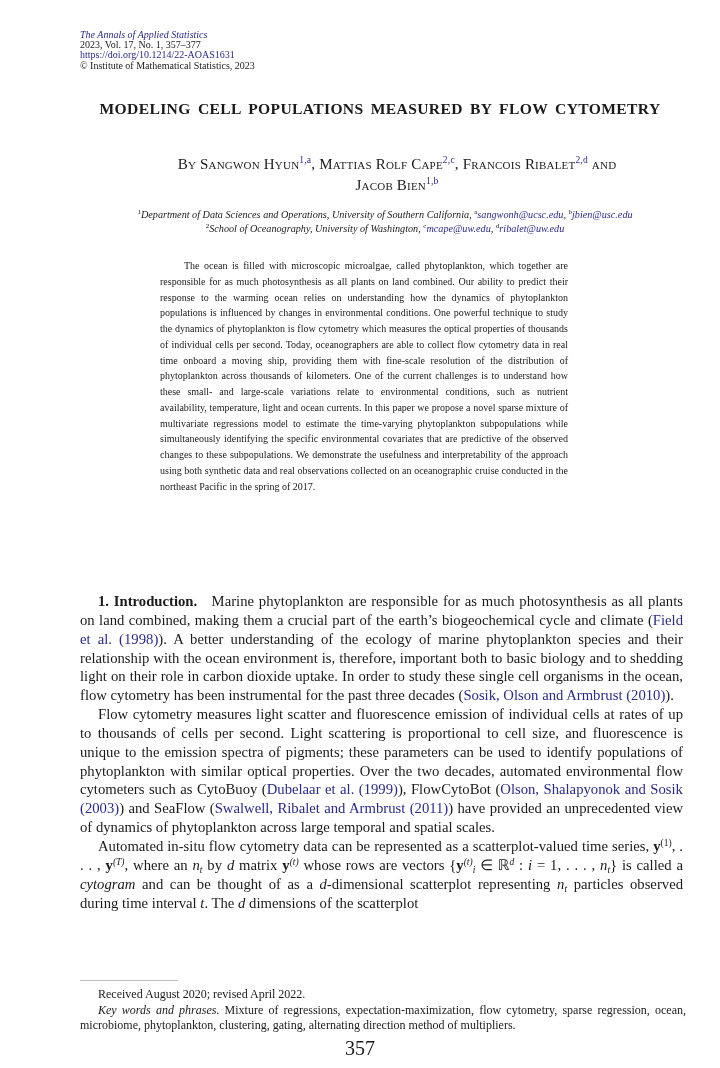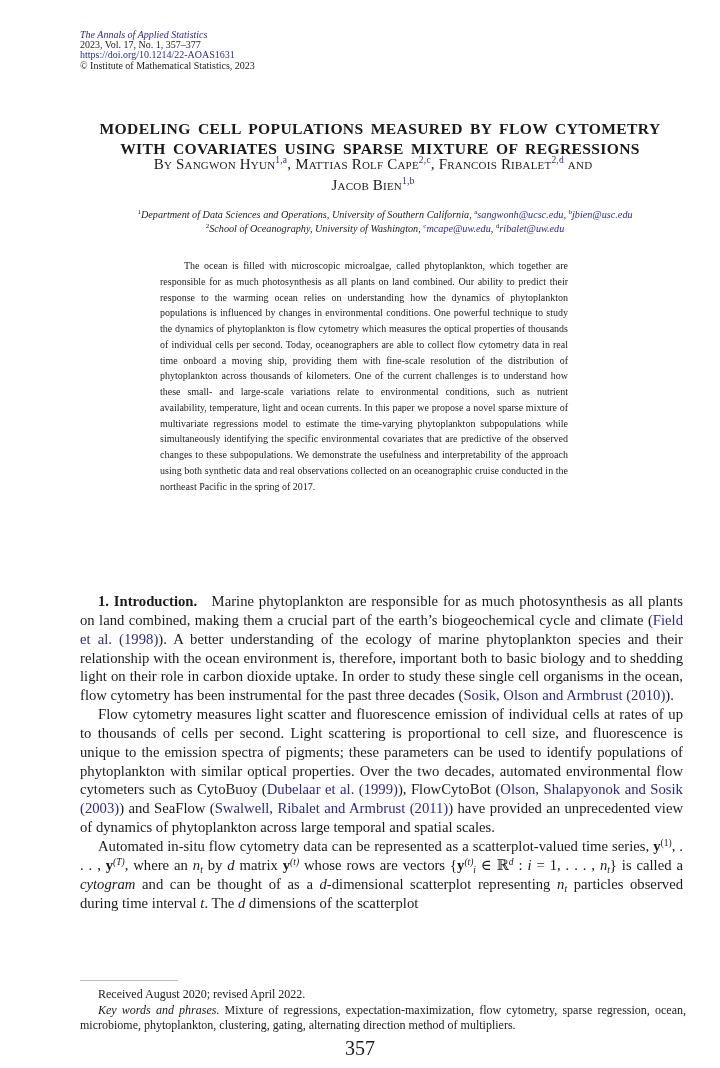--- a/index.html
+++ b/index.html
@@ -7,43 +7,43 @@
     width: 720px; height: 1068px; position: relative; overflow: hidden;
     font-family: "Liberation Serif", "DejaVu Serif", serif; color: #1a1a1a;
   }
   .link { color: #2a2a8a; }
   .journal-meta { position: absolute; left: 80px; top: 30px; font-size: 10px; line-height: 10.2px; }
   .journal-meta .jname { font-style: italic; color: #2a2a8a; }
   .journal-meta .doi { color: #2a2a8a; }
   .title {
     position: absolute; left: 60px; width: 640px; top: 99px;
     text-align: center; font-weight: bold; font-size: 15.6px; line-height: 20px;
-    letter-spacing: 0.35px; word-spacing: 3px; margin-top: 20px;
+    letter-spacing: 0.35px; word-spacing: 3px;
   }
   .authors {
-    position: absolute; left: 78px; width: 590px; top: 154px;
+    position: absolute; left: 102px; width: 590px; top: 154px;
     text-align: center; font-size: 15px; line-height: 21px; font-variant: small-caps; letter-spacing: 0.2px;
   }
   .authors sup { font-size: 9.5px; font-variant: normal; color: #2a2a8a; vertical-align: 6px; line-height: 0; }
   .affils {
     position: absolute; left: 70px; width: 630px; top: 208px;
     text-align: center; font-size: 10.2px; line-height: 14px; font-style: italic;
   }
   .affils sup { font-size: 7px; font-style: normal; vertical-align: 4px; line-height: 0; }
   .affils .email { color: #2a2a8a; }
   .abstract {
     position: absolute; left: 160px; width: 408px; top: 258px;
     font-size: 10px; line-height: 15.75px; text-align: justify; text-indent: 24px;
     hyphens: manual;
   }
   .body-text {
     position: absolute; left: 80px; width: 603px; top: 592px;
     font-size: 14.7px; line-height: 18.85px; text-align: justify;
   }
-  .body-text p { margin: 0; text-indent: 18px; }
+  .body-text p { margin: 0; text-indent: 18px; font-family: Liberation Serif, serif; }
   .body-text .sec-head { font-weight: bold; }
   .body-text i { font-style: italic; }
   .body-text b.vec { font-weight: bold; }
   .body-text sup { font-size: 9.5px; vertical-align: 5px; line-height: 0; }
   .body-text sub { font-size: 9.5px; vertical-align: -3px; line-height: 0; }
   .footnote-rule { position: absolute; left: 80px; top: 980px; width: 98px; height: 1px; background: #bdbdbd; }
   .footnotes {
     position: absolute; left: 80px; width: 606px; top: 987px;
     font-size: 12px; line-height: 15.6px; text-align: justify;
   }
@@ -59,21 +59,20 @@
 
 <div class="journal-meta">
   <div class="jname">The Annals of Applied Statistics</div>
   <div>2023, Vol. 17, No. 1, 357–377</div>
   <div class="doi">https://doi.org/10.1214/22-AOAS1631</div>
   <div>© Institute of Mathematical Statistics, 2023</div>
 </div>
 
 <div class="title">
   <div>MODELING CELL POPULATIONS MEASURED BY FLOW CYTOMETRY</div>
-  <div>WITH COVARIATES USING SPARSE MIXTURE OF REGRESSIONS</div>
 </div>
 
 <div class="authors">
   <span>By</span>
   <span>Sangwon Hyun</span><sup>1,a</sup><span>, </span>
   <span>Mattias Rolf Cape</span><sup>2,c</sup><span>, </span>
   <span>Francois Ribalet</span><sup>2,d</sup><span> and</span><br>
   <span>Jacob Bien</span><sup>1,b</sup>
 </div>
 

